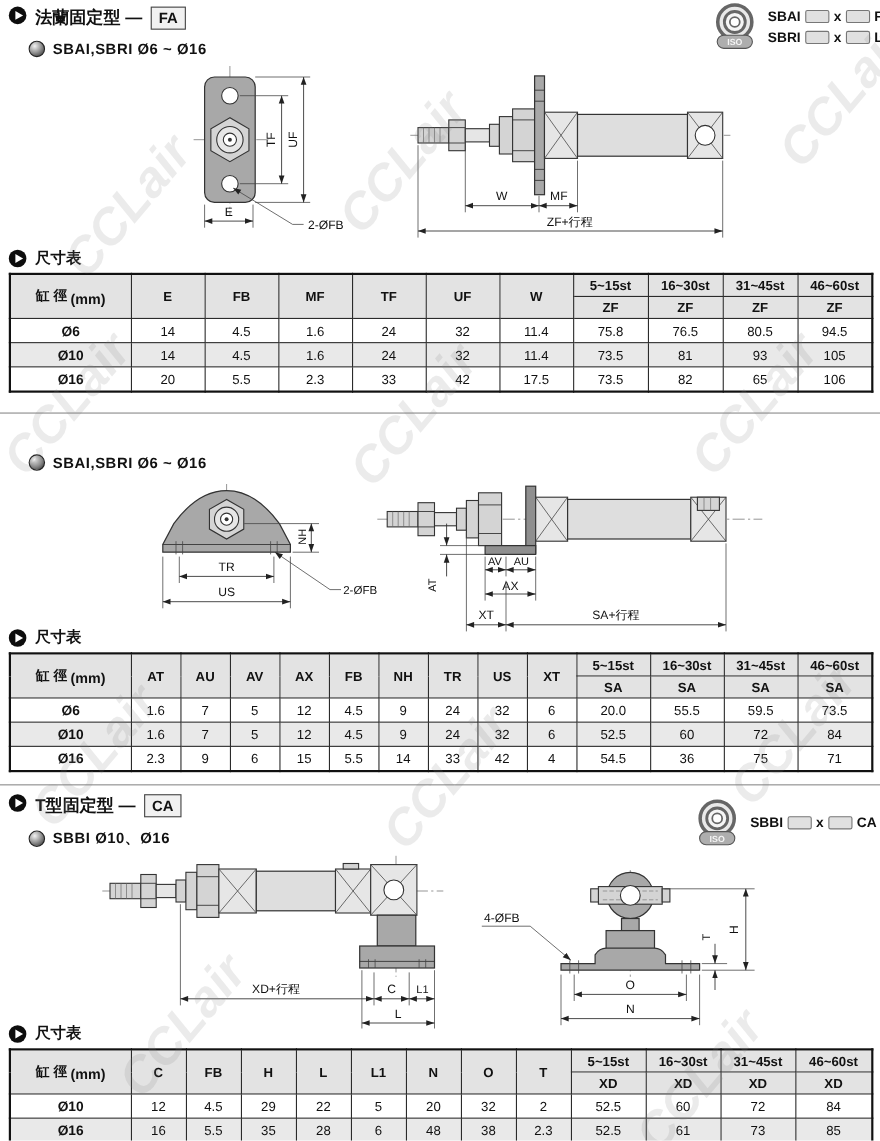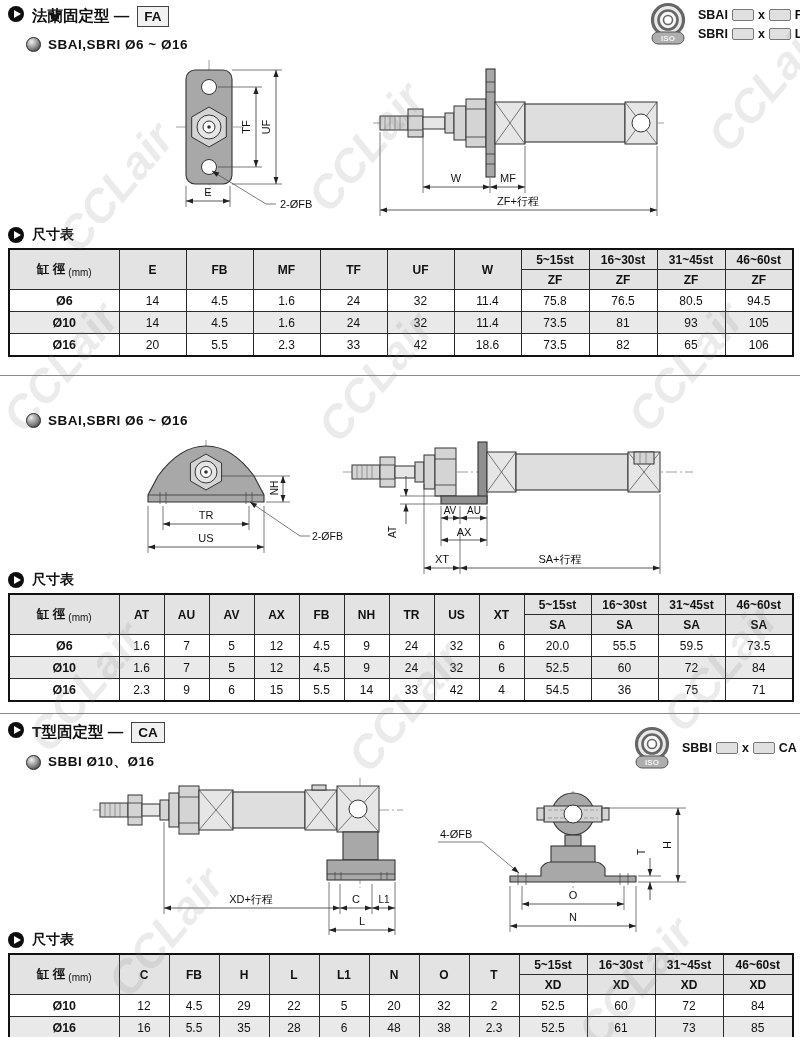--- a/index.html
+++ b/index.html
@@ -38,21 +38,21 @@
   
   .divider{position:absolute;left:0;width:800px;border-top:1px solid #8a8a8a;z-index:1;}
   
   .tbl-wrap{position:absolute;left:8px;z-index:2;}
   .dim-table{border-collapse:collapse;table-layout:fixed;width:784px;border:2px solid #111;}
   .dim-table th,.dim-table td{border:1px solid #2b2b2b;text-align:center;padding:0;overflow:hidden;}
   .dim-table thead th{background:#e3e3e3;font-size:12px;font-weight:bold;height:19px;}
   .dim-table tbody td{font-size:12px;height:21px;background:#fff;}
   .dim-table tbody tr:nth-child(even) td{background:#e9e9e9;}
   .dim-table td.bore,.dim-table th.boreh{font-weight:bold;font-size:12.5px;}
-  .unit{font-size:10px;font-weight:normal;margin-left:3px;vertical-align:-3px;}
+  .unit{font-size:13px;font-weight:bold;margin-left:3px;vertical-align:-3px;}
   
   svg{z-index:2;position:relative;}
   .part-mid{fill:#a8a8a8;stroke:#333;stroke-width:1.1;}
   .part-dark{fill:#8f8f8f;stroke:#333;stroke-width:1.1;}
   .part-light{fill:#d4d4d4;stroke:#333;stroke-width:1;}
   .part-lighter{fill:#e6e6e6;stroke:#333;stroke-width:1;}
   .part-body{fill:#dedede;stroke:#333;stroke-width:1.1;}
   .part-white{fill:#fff;stroke:#333;stroke-width:1;}
   .ln{stroke:#333;stroke-width:0.8;fill:none;}
   .thin{stroke:#444;stroke-width:0.7;fill:none;}
@@ -277,21 +277,21 @@
           <td>93</td>
           <td>105</td>
         </tr>
         <tr>
           <td class="bore">Ø16</td>
           <td>20</td>
           <td>5.5</td>
           <td>2.3</td>
           <td>33</td>
           <td>42</td>
-          <td>18.6</td>
+          <td>17.5</td>
           <td>73.5</td>
           <td>82</td>
           <td>65</td>
           <td>106</td>
         </tr>
       </tbody>
     </table>
   </div>
 
   <div class="divider" style="top:375px"></div>

